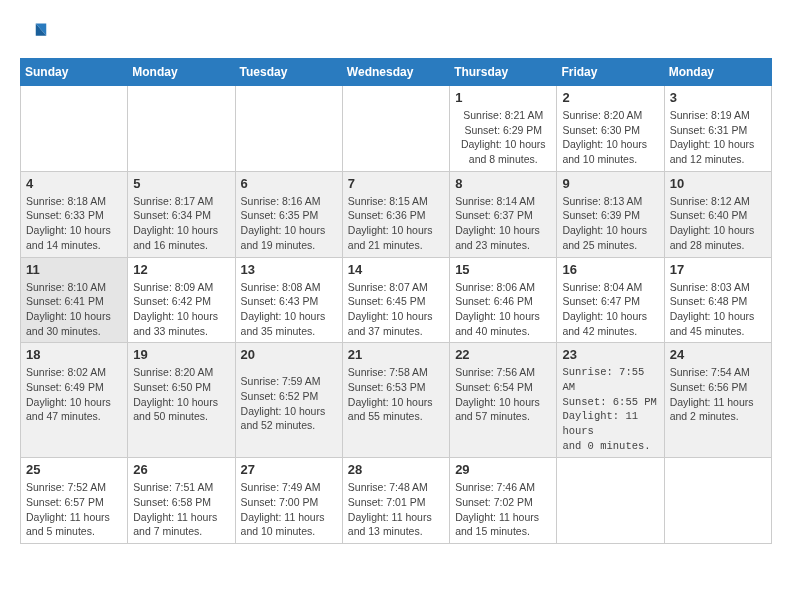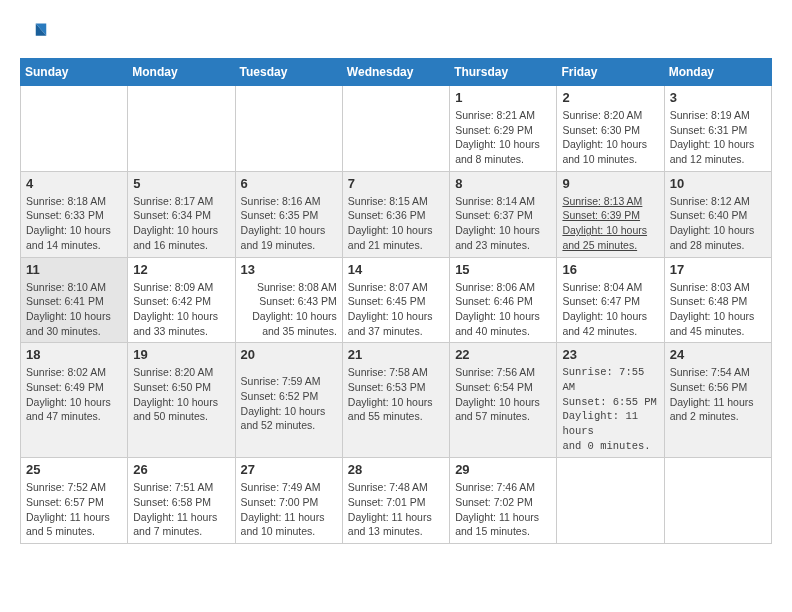--- a/index.html
+++ b/index.html
@@ -118,21 +118,21 @@
       </tr>
   </thead>
   <tbody id="calendar-body">
   <tr>
         <td style="background-color: rgb(255, 255, 255);"></td>
         <td style="background-color: rgb(255, 255, 255);"></td>
         <td style="background-color: rgb(255, 255, 255);"></td>
         <td style="background-color: rgb(255, 255, 255);"></td>
         <td style="background-color: rgb(255, 255, 255);">
           <span class="day-number">1</span>
-          <div class="day-info" style="white-space: pre-line;">Sunrise: 8:21 AM
+          <div class="day-info" style="white-space: pre-line; text-align: center;">Sunrise: 8:21 AM
 Sunset: 6:29 PM
 Daylight: 10 hours
 and 8 minutes.</div>
         </td>
         <td style="background-color: rgb(255, 255, 255);">
           <span class="day-number">2</span>
           <div class="day-info" style="white-space: pre-line;">Sunrise: 8:20 AM
 Sunset: 6:30 PM
 Daylight: 10 hours
 and 10 minutes.</div>
@@ -176,21 +176,21 @@
         </td>
         <td style="background-color: rgb(240, 240, 240);">
           <span class="day-number">8</span>
           <div class="day-info" style="white-space: pre-line;">Sunrise: 8:14 AM
 Sunset: 6:37 PM
 Daylight: 10 hours
 and 23 minutes.</div>
         </td>
         <td style="background-color: rgb(240, 240, 240);">
           <span class="day-number">9</span>
-          <div class="day-info" style="white-space: pre-line; text-decoration: underline;">Sunrise: 8:13 AM
+          <div class="day-info" style="white-space: pre-line;">Sunrise: 8:13 AM
 Sunset: 6:39 PM
 Daylight: 10 hours
 and 25 minutes.</div>
         </td>
         <td style="background-color: rgb(240, 240, 240);">
           <span class="day-number">10</span>
           <div class="day-info" style="white-space: pre-line;">Sunrise: 8:12 AM
 Sunset: 6:40 PM
 Daylight: 10 hours
 and 28 minutes.</div>
@@ -206,21 +206,21 @@
         </td>
         <td style="background-color: rgb(255, 255, 255);">
           <span class="day-number">12</span>
           <div class="day-info" style="white-space: pre-line;">Sunrise: 8:09 AM
 Sunset: 6:42 PM
 Daylight: 10 hours
 and 33 minutes.</div>
         </td>
         <td style="background-color: rgb(255, 255, 255);">
           <span class="day-number">13</span>
-          <div class="day-info" style="white-space: pre-line; text-align: right;">Sunrise: 8:08 AM
+          <div class="day-info" style="white-space: pre-line;">Sunrise: 8:08 AM
 Sunset: 6:43 PM
 Daylight: 10 hours
 and 35 minutes.</div>
         </td>
         <td style="background-color: rgb(255, 255, 255);">
           <span class="day-number">14</span>
           <div class="day-info" style="white-space: pre-line;">Sunrise: 8:07 AM
 Sunset: 6:45 PM
 Daylight: 10 hours
 and 37 minutes.</div>

